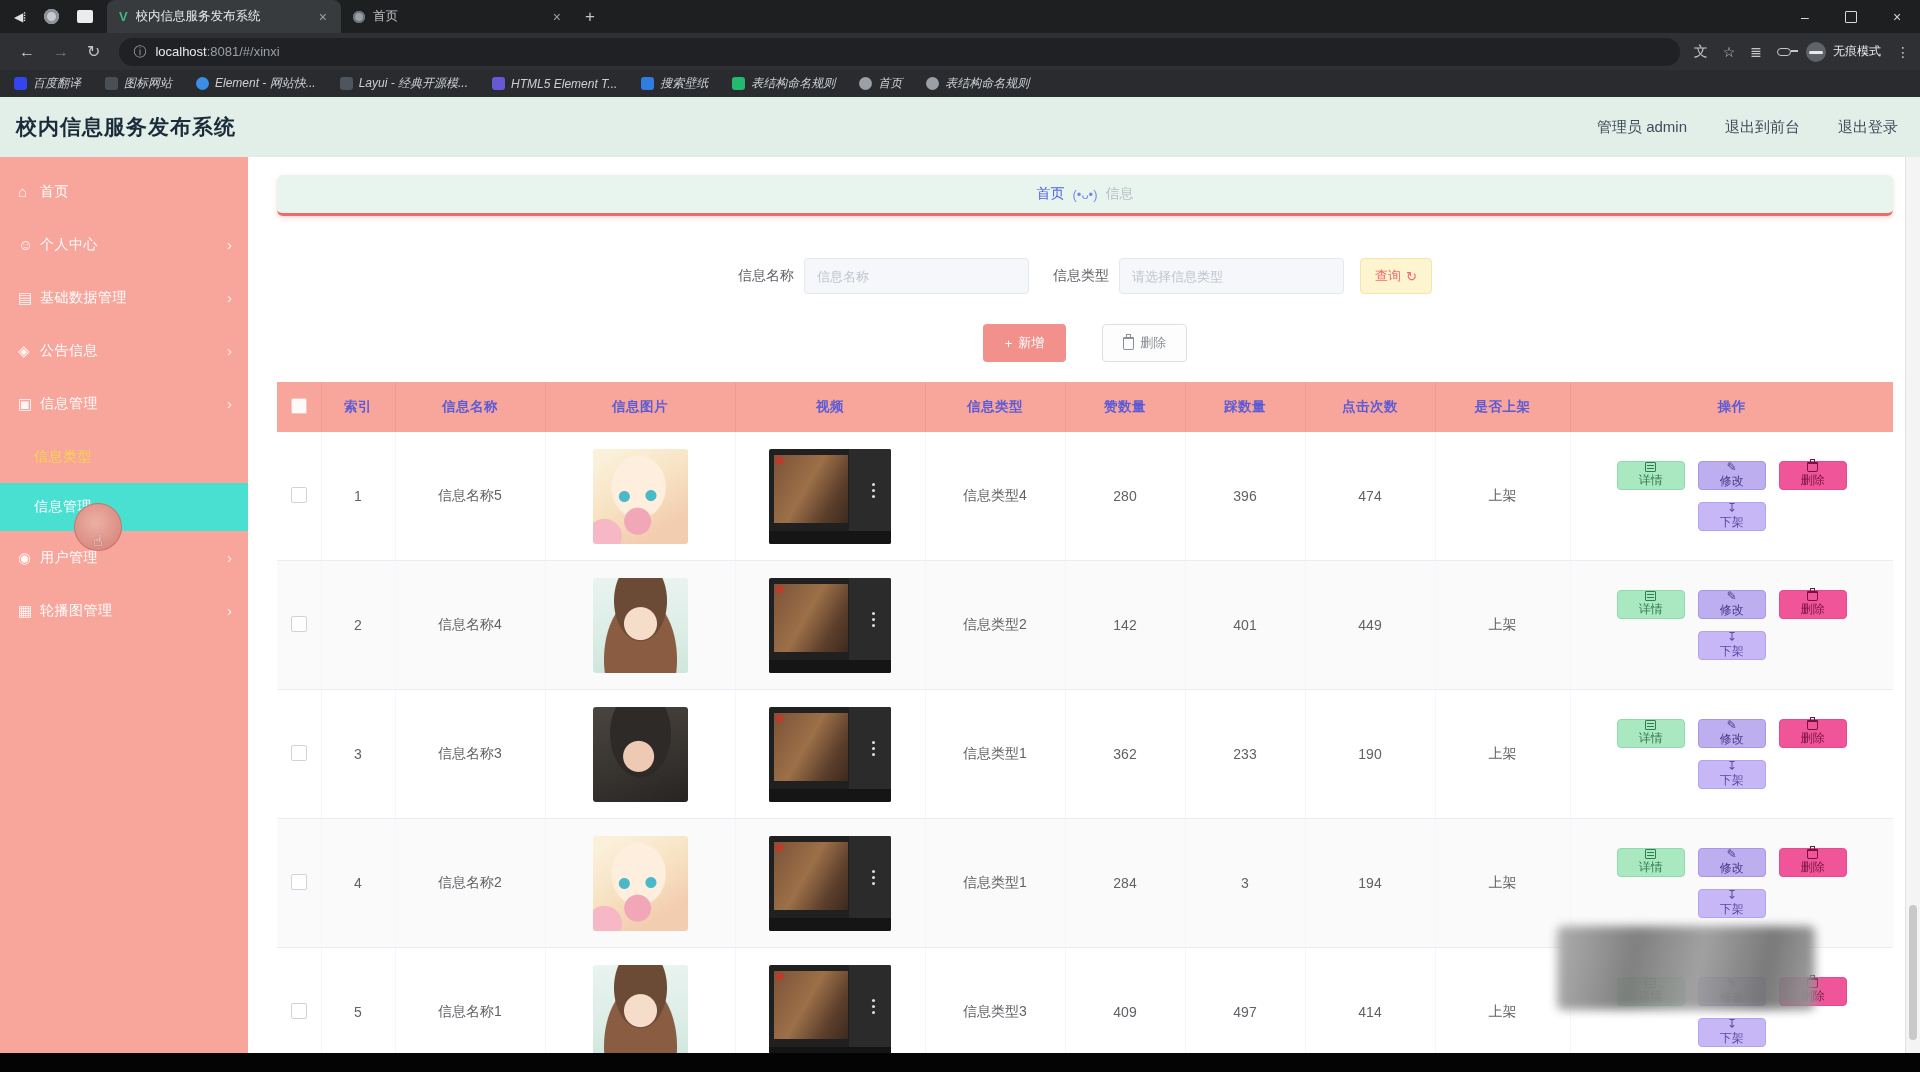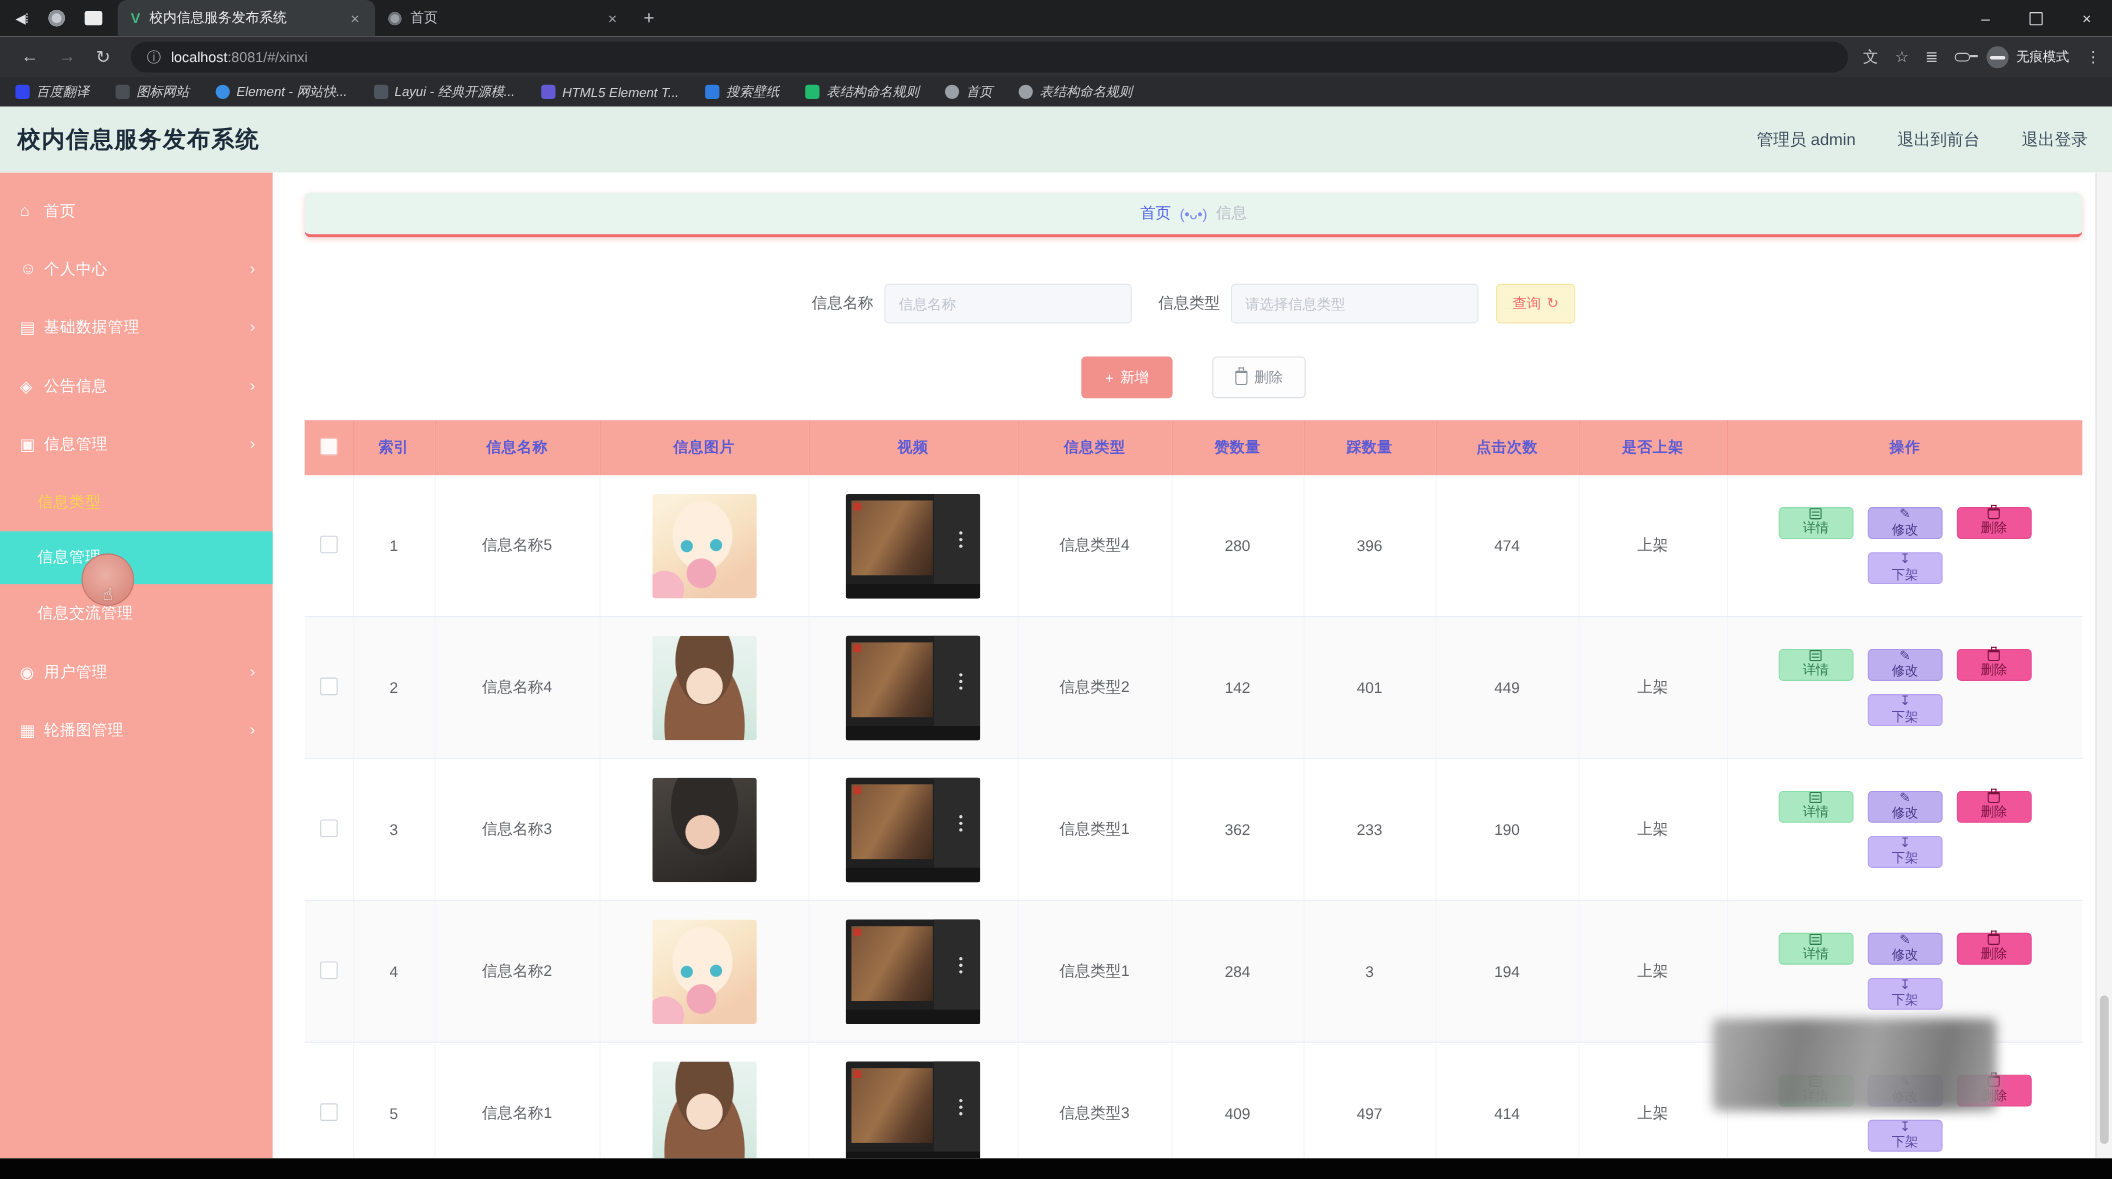--- a/index.html
+++ b/index.html
@@ -266,25 +266,20 @@
     <span class="si-chevron">›</span>
   </div>
       <div class="side-item sub hl-yellow">
 
     <span class="si-label">信息类型</span>
 
   </div>
       <div class="side-item sub selected">
 
     <span class="si-label">信息管理</span>
-
-  </div>
-      <div class="side-item sub">
-
-    <span class="si-label">信息交流管理</span>
 
   </div>
       <div class="side-item top">
     <span class="si-icon">◉</span>
     <span class="si-label">用户管理</span>
     <span class="si-chevron">›</span>
   </div>
       <div class="side-item top">
     <span class="si-icon">▦</span>
     <span class="si-label">轮播图管理</span>

